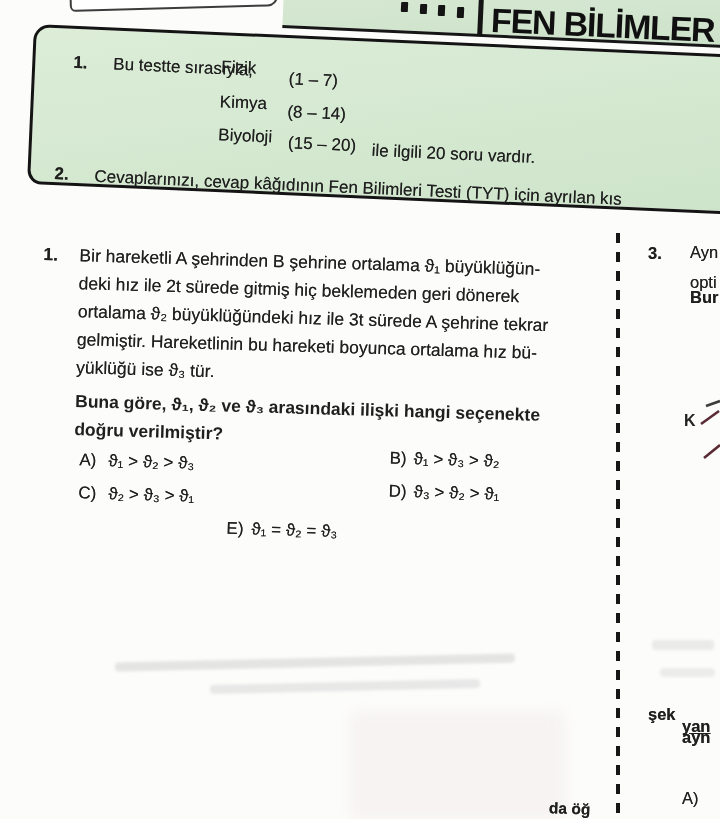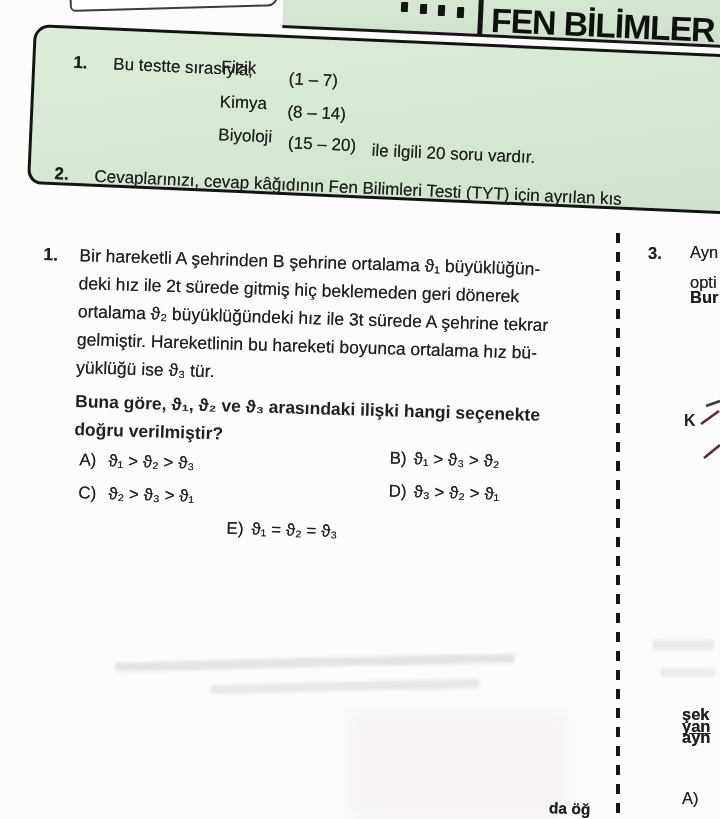--- a/index.html
+++ b/index.html
@@ -154,20 +154,20 @@
   <span class="abs r-frag ink" style="left:690px;top:273px;">opti</span>
   <span class="abs r-frag bold ink" style="left:690px;top:288px;">Bur</span>
 
   <span class="abs k-label" style="left:684px;top:412px;">K</span>
   <svg class="abs" style="left:676px;top:394px;" width="44" height="72" viewBox="0 0 44 72">
     <line x1="30" y1="12" x2="44" y2="7" stroke="#3d3d3d" stroke-width="2.6"></line>
     <line x1="25" y1="30" x2="43" y2="17" stroke="#5a2b34" stroke-width="2.6"></line>
     <line x1="28" y1="64" x2="44" y2="51" stroke="#5a2b34" stroke-width="2.6"></line>
   </svg>
 
-  <span class="abs r-frag bold ink" style="left:682px;top:705px;">şek</span>
+  <span class="abs r-frag bold ink" style="left:648px;top:705px;">şek</span>
   <span class="abs r-frag bold ink" style="left:682px;top:728px;">ayn</span>
   <span class="abs r-frag bold ink" style="left:682px;top:717px;text-decoration:underline;">yan</span>
   <span class="abs r-frag ink" style="left:682px;top:789px;">A)</span>
 
   <span class="abs cut-bottom ink" style="left:549px;top:800px;">da öğ</span>
 
 </div>
 
 </body></html>

